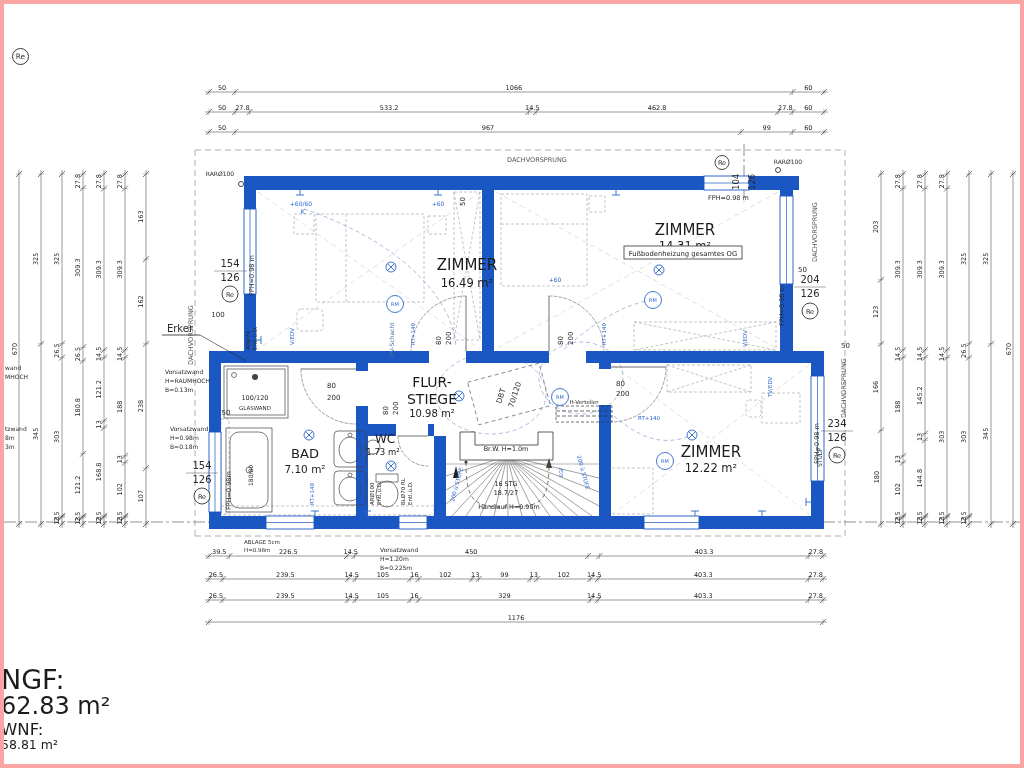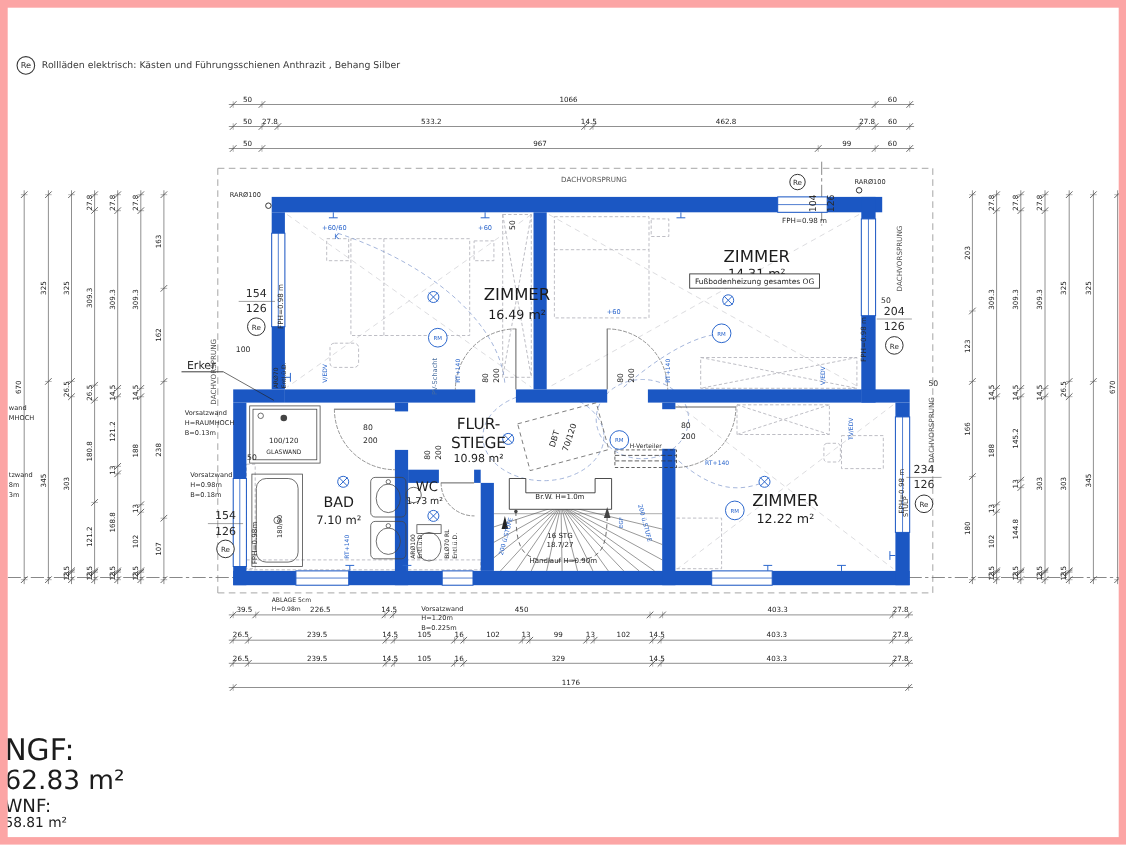--- a/index.html
+++ b/index.html
@@ -1,37 +1,36 @@
 <!DOCTYPE html>
 <html><head>
 <meta charset="utf-8">
 <style>
   html,body{margin:0;padding:0;background:#fff;}
   #page{position:relative;width:1024px;height:768px;background:#fff;overflow:hidden;
-        font-family:"DejaVu Sans", sans-serif;border:7px solid #fca5a5;box-sizing:border-box;}
+        font-family:"DejaVu Sans", sans-serif;border:4px solid #fca5a5;box-sizing:border-box;}
   #plan{position:absolute;left:0;top:0;}
   .note{position:absolute;left:8px;top:44px;display:flex;align-items:center;gap:6px;
         font-size:8.5px;color:#3a3a3a;}
   .re-badge{display:inline-flex;align-items:center;justify-content:center;width:15px;height:15px;
         border:1.2px solid #3a3a3a;border-radius:50%;font-size:7.5px;color:#3a3a3a;flex:0 0 auto;}
   .summary{position:absolute;left:-3px;top:662px;color:#1c1c1c;line-height:1.04;}
   .ngf-label{font-size:27px;}
   .ngf-value{font-size:24px;}
   .wnf-label{font-size:16.5px;margin-top:2px;}
   .wnf-value{font-size:12.5px;}
   svg text{font-family:"DejaVu Sans", sans-serif;}
 </style>
 </head>
 <body>
 
 <div id="page">
 
   <div class="note">
     <span class="re-badge">Re</span>
-    <span>Rollläden elektrisch: Kästen und Führungsschienen Anthrazit , Behang Silber</span>
   </div>
 
   <svg id="plan" width="1024" height="768" viewBox="0 0 1024 768">
 
     <g stroke="#9a9a9a" stroke-width="0.8" stroke-dasharray="6,4">
       <line x1="191" y1="146" x2="841" y2="146"></line>
       <line x1="191" y1="146" x2="191" y2="532"></line>
       <line x1="841" y1="146" x2="841" y2="532"></line>
       <line x1="191" y1="532" x2="841" y2="532"></line>
     </g>

